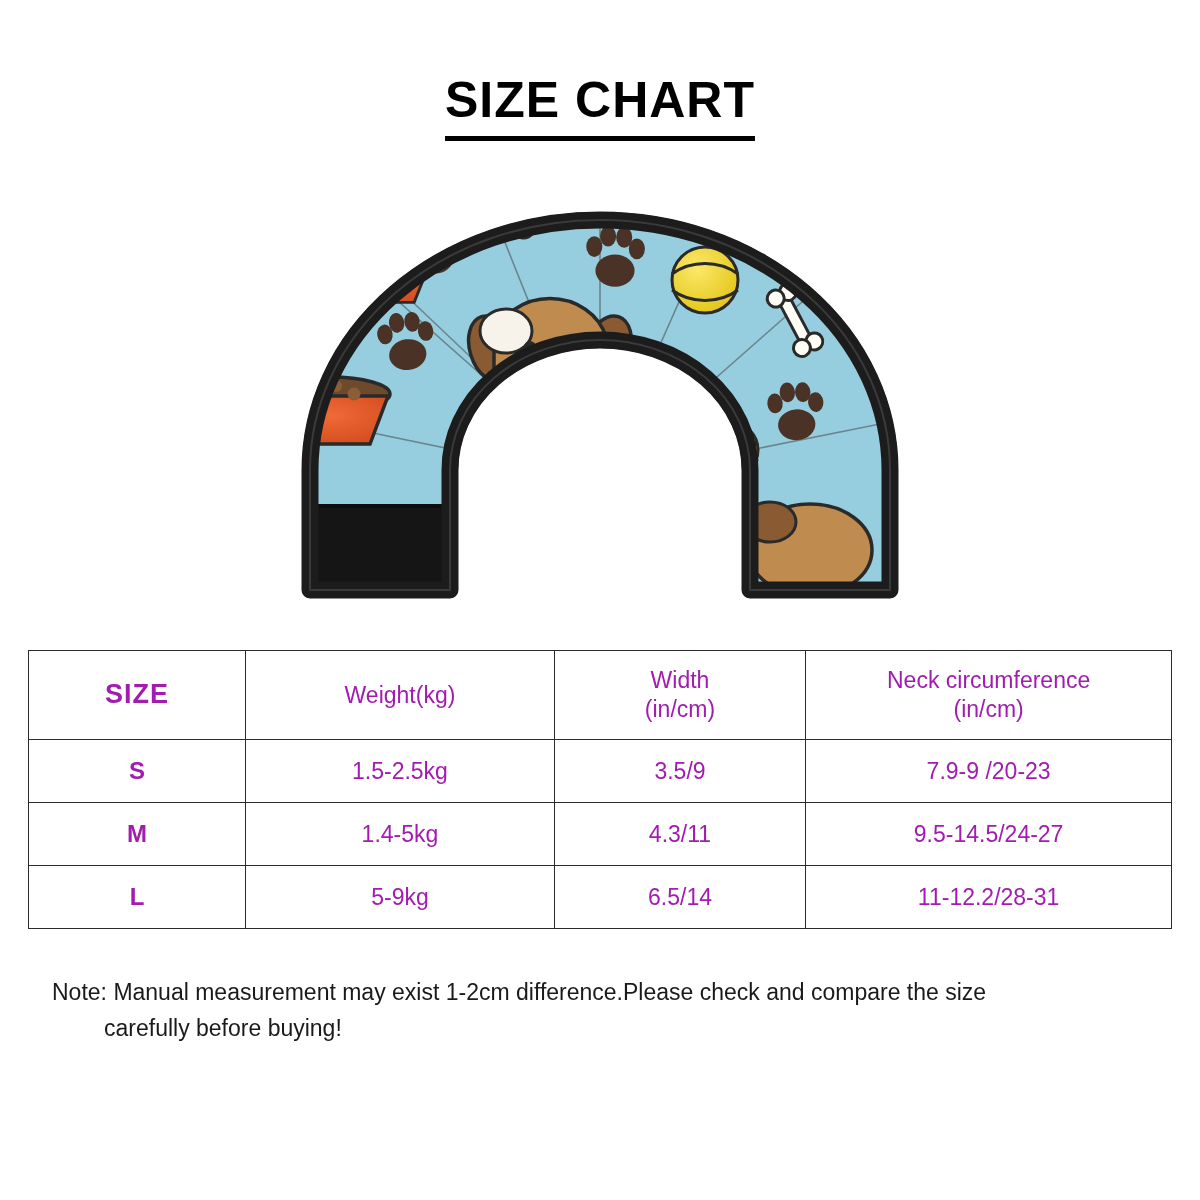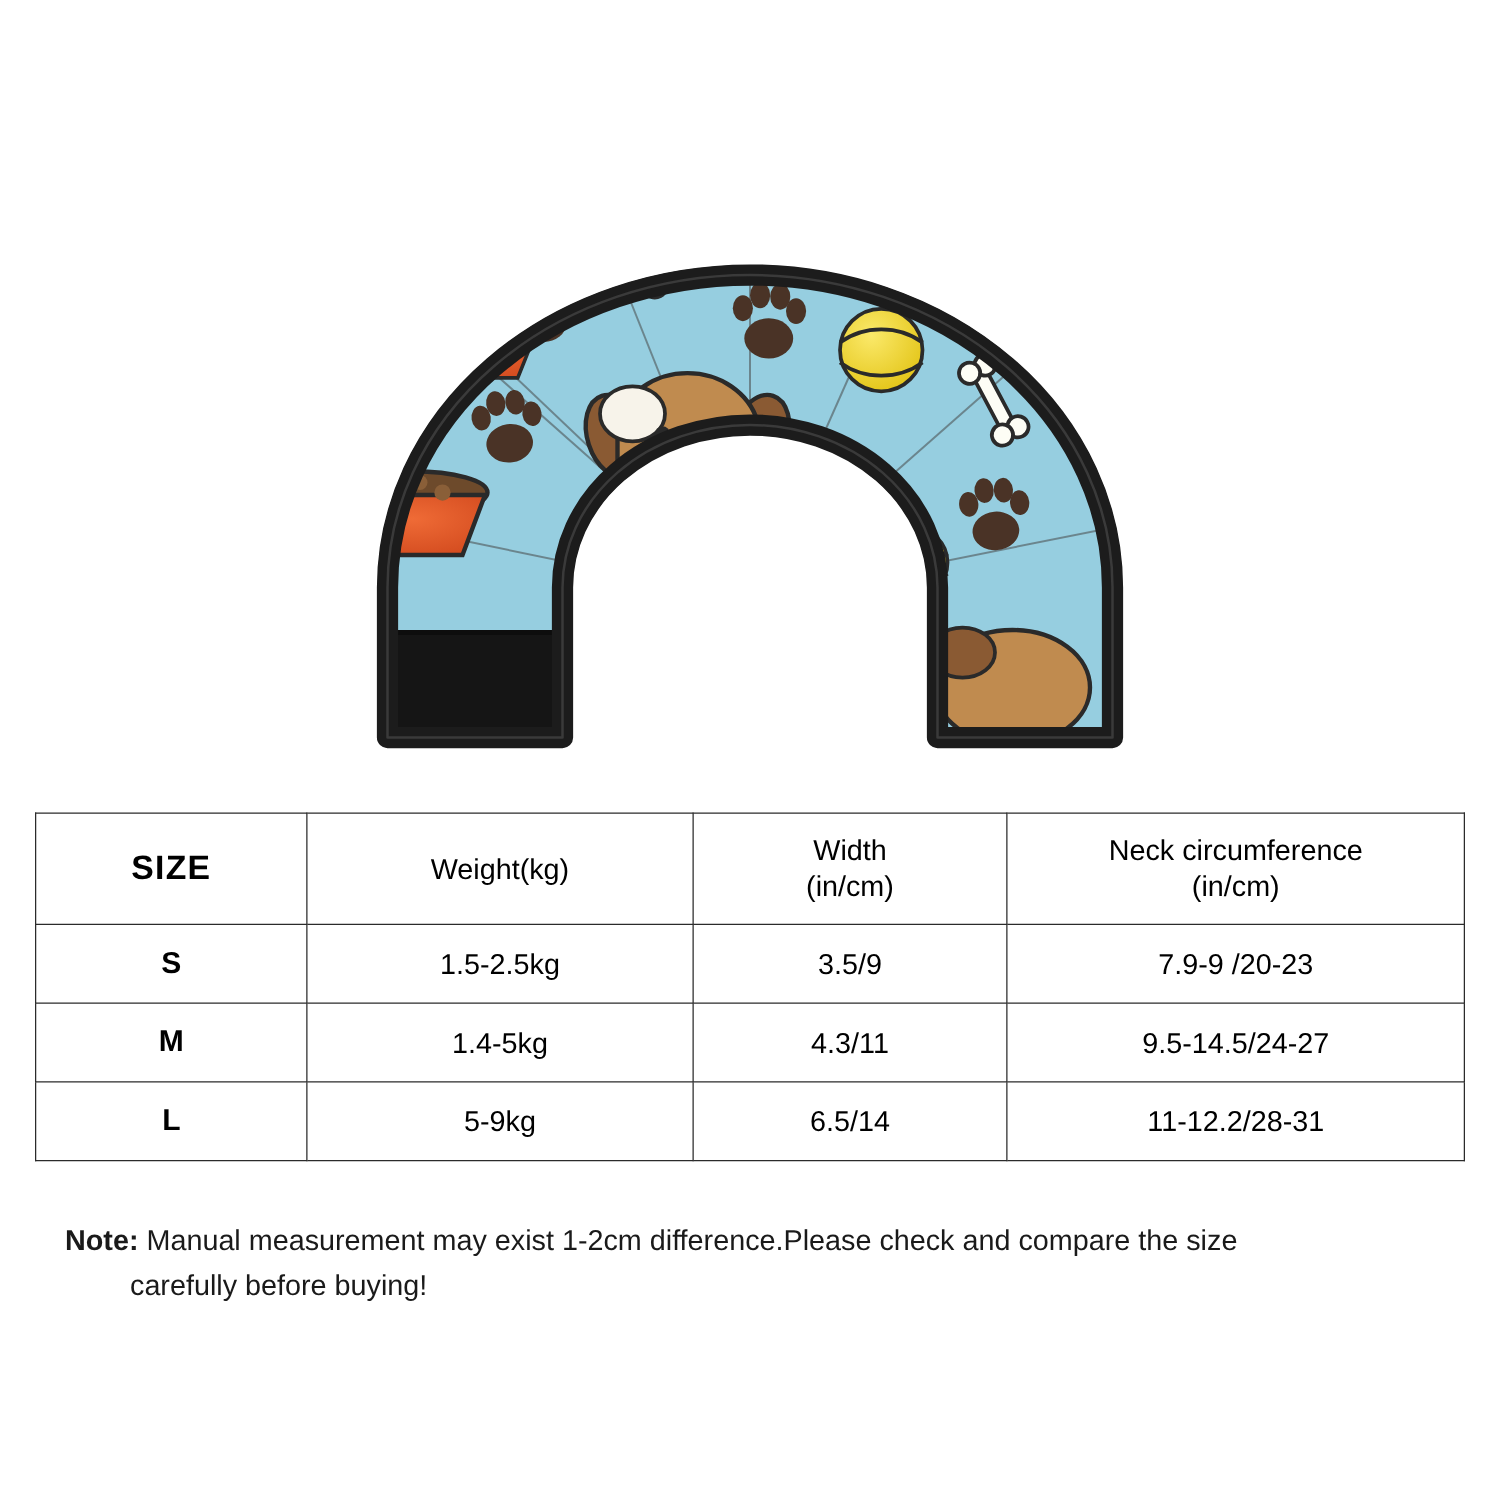--- a/index.html
+++ b/index.html
@@ -67,21 +67,21 @@
     width: 100%;
     border-collapse: collapse;
     table-layout: fixed;
   }
   table.size-table th,
   table.size-table td {
     border: 1px solid #2b2b2b;
     text-align: center;
     vertical-align: middle;
     font-size: 23px;
-    color: #000000;
+    color: #a21caf;
     padding: 0;
   }
   table.size-table thead th {
     height: 88px;
     font-weight: normal;
     line-height: 1.25;
   }
   table.size-table thead th.size-head {
     font-weight: bold;
     font-size: 27px;
@@ -103,36 +103,39 @@
   .note {
     position: absolute;
     top: 975px;
     left: 52px;
     width: 1110px;
     font-size: 23px;
     line-height: 1.55;
     color: #1a1a1a;
   }
   .note .note-label {
-    font-weight: bold;
+    font-weight: normal;
   }
   .note .note-text {
     display: inline;
     margin-top: 43px;
   }
   .note-line2 {
     display: block;
     margin-left: 52px;
   }
 </style>
 </head>
 <body>
 
 <div class="page">
 
+  <div class="title-wrap">
+    <div class="title">SIZE CHART</div>
+  </div>
 
   <div class="product-area">
     <svg class="product-svg" viewBox="0 0 700 460" xmlns="http://www.w3.org/2000/svg">
       <defs>
 
         <clipPath id="collarClip">
           <path d="M 60,420
                    L 60,300
                    A 290,250 0 0 1 640,300
                    L 640,420

